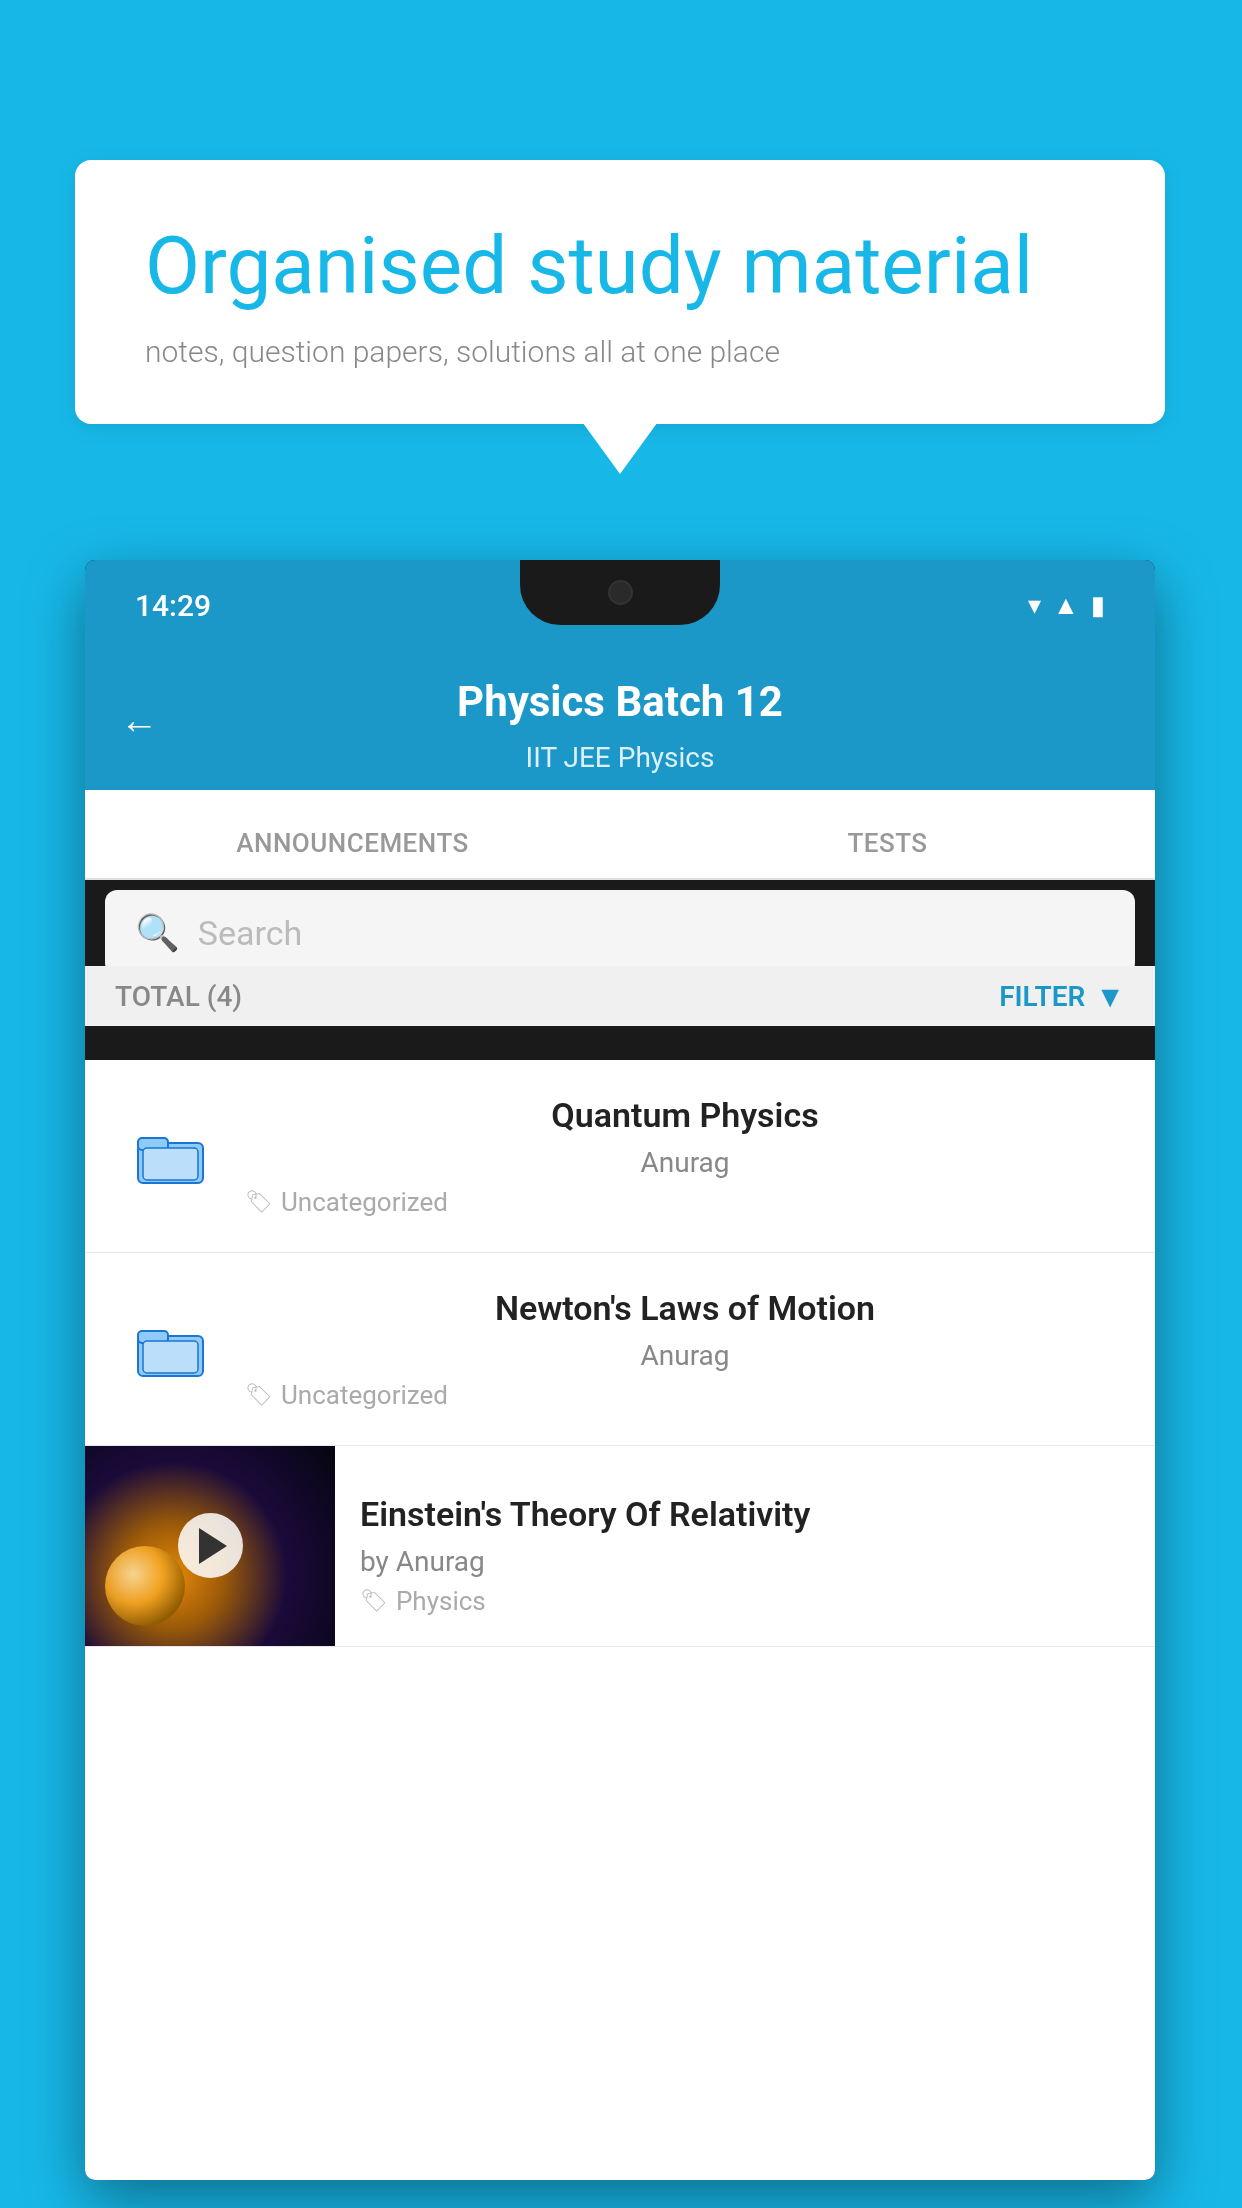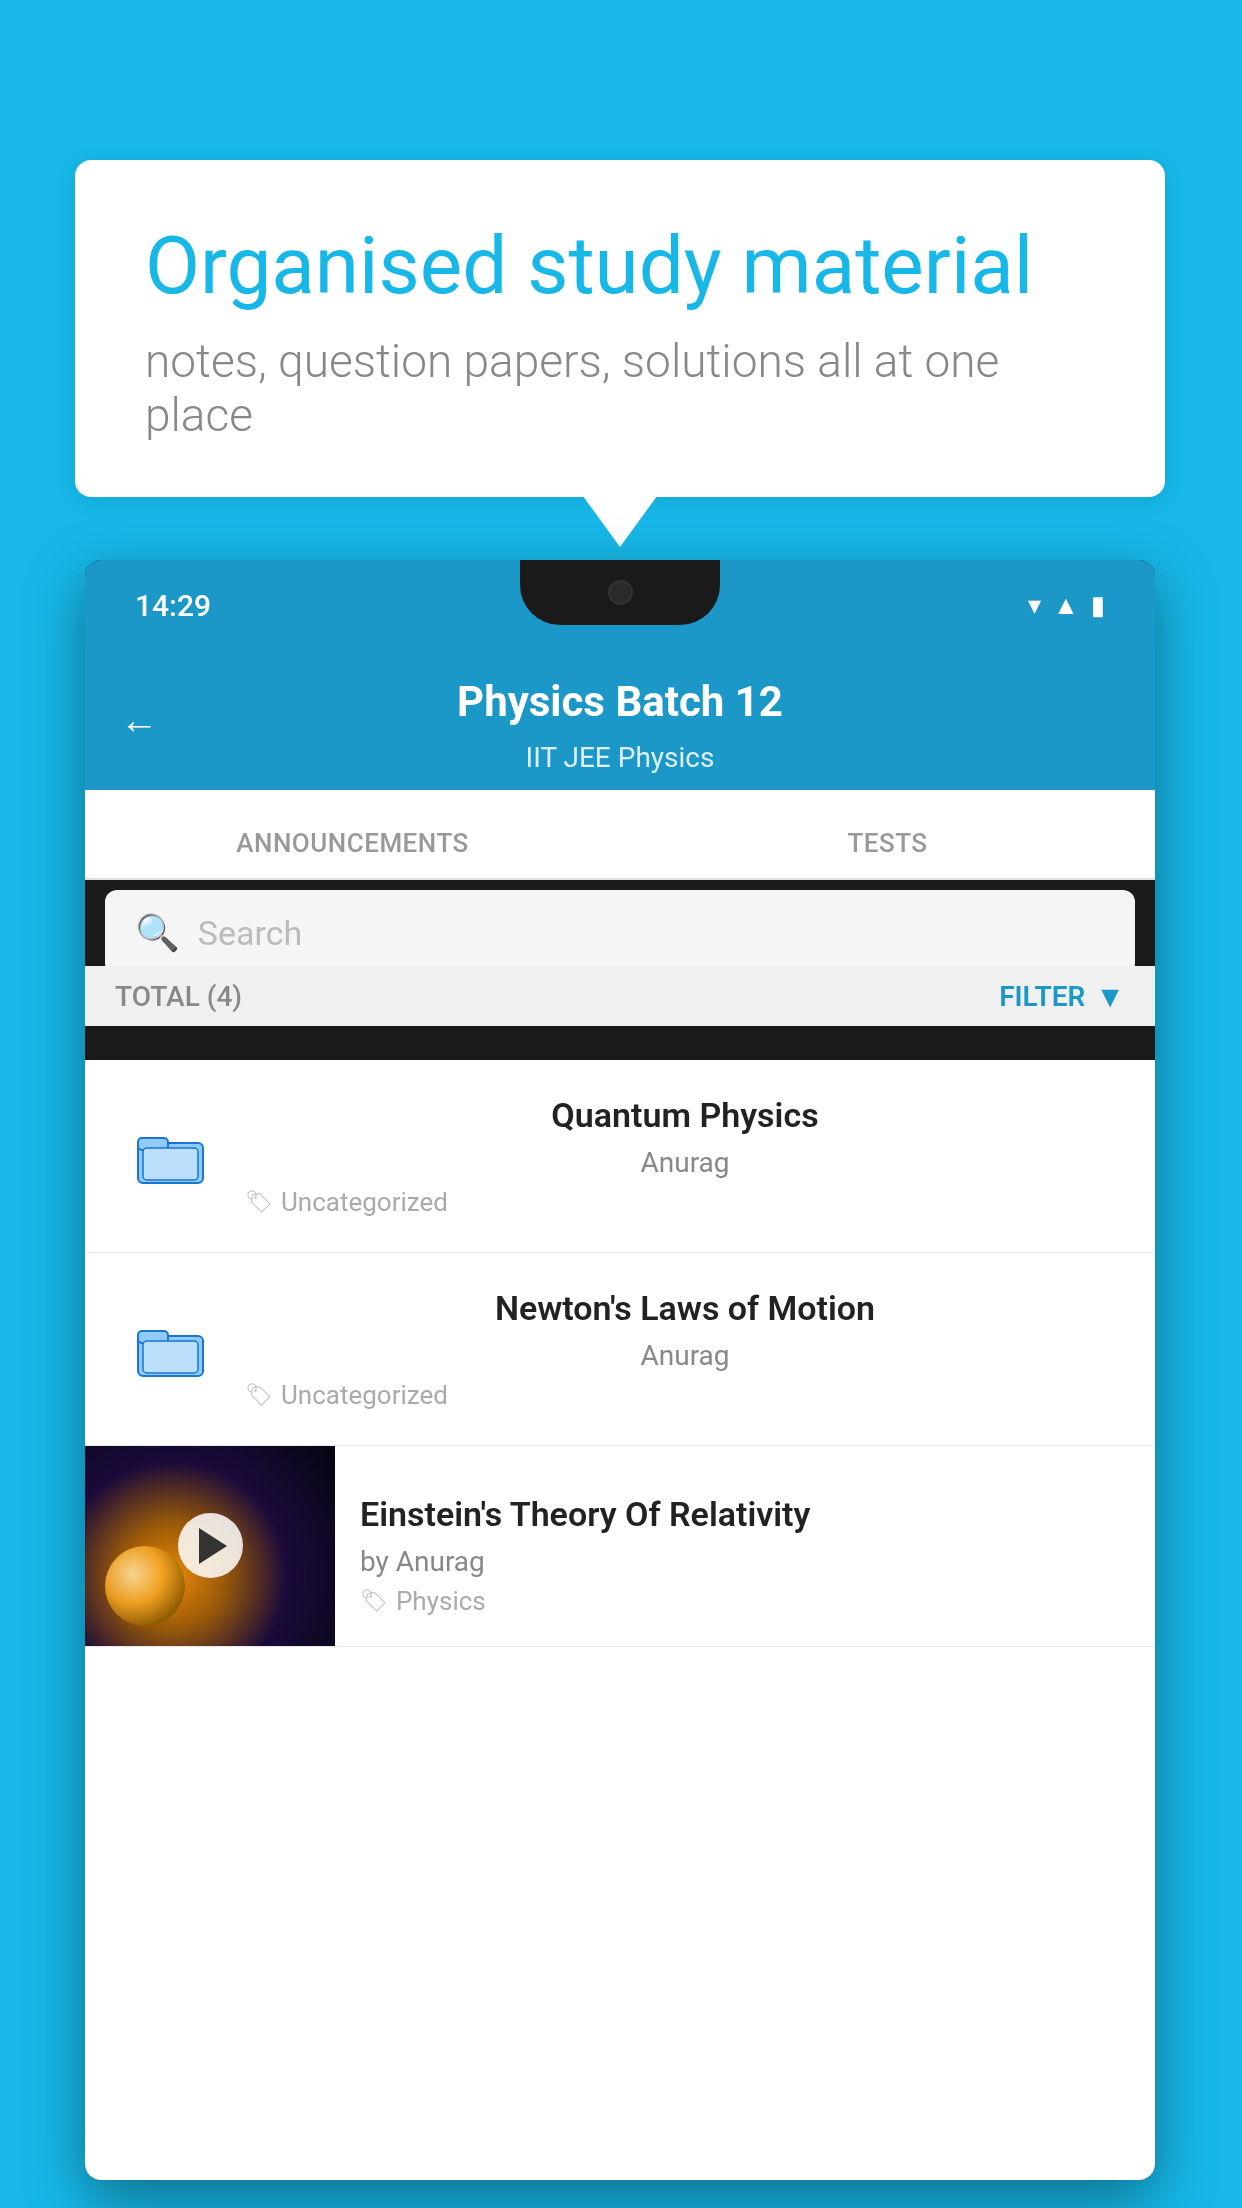--- a/index.html
+++ b/index.html
@@ -41,33 +41,33 @@
     .bubble-title {
       color: #17b8e8;
       font-size: 80px;
       font-weight: 400;
       line-height: 1.15;
       margin-bottom: 22px;
     }
 
     .bubble-subtitle {
       color: #888;
-      font-size: 46px;
+      font-size: 30px;
       font-weight: 300;
     }
 
     
     .phone {
       position: absolute;
       top: 560px;
       left: 85px;
       width: 1070px;
       height: 1620px;
       background: #1a1a1a;
-      border-radius: 16px;
+      border-radius: 10px;
       box-shadow: 0 20px 60px rgba(0,0,0,0.4);
       overflow: hidden;
     }
 
     
     .phone-top-bar {
       position: absolute;
       top: 0;
       left: 0;
       right: 0;

